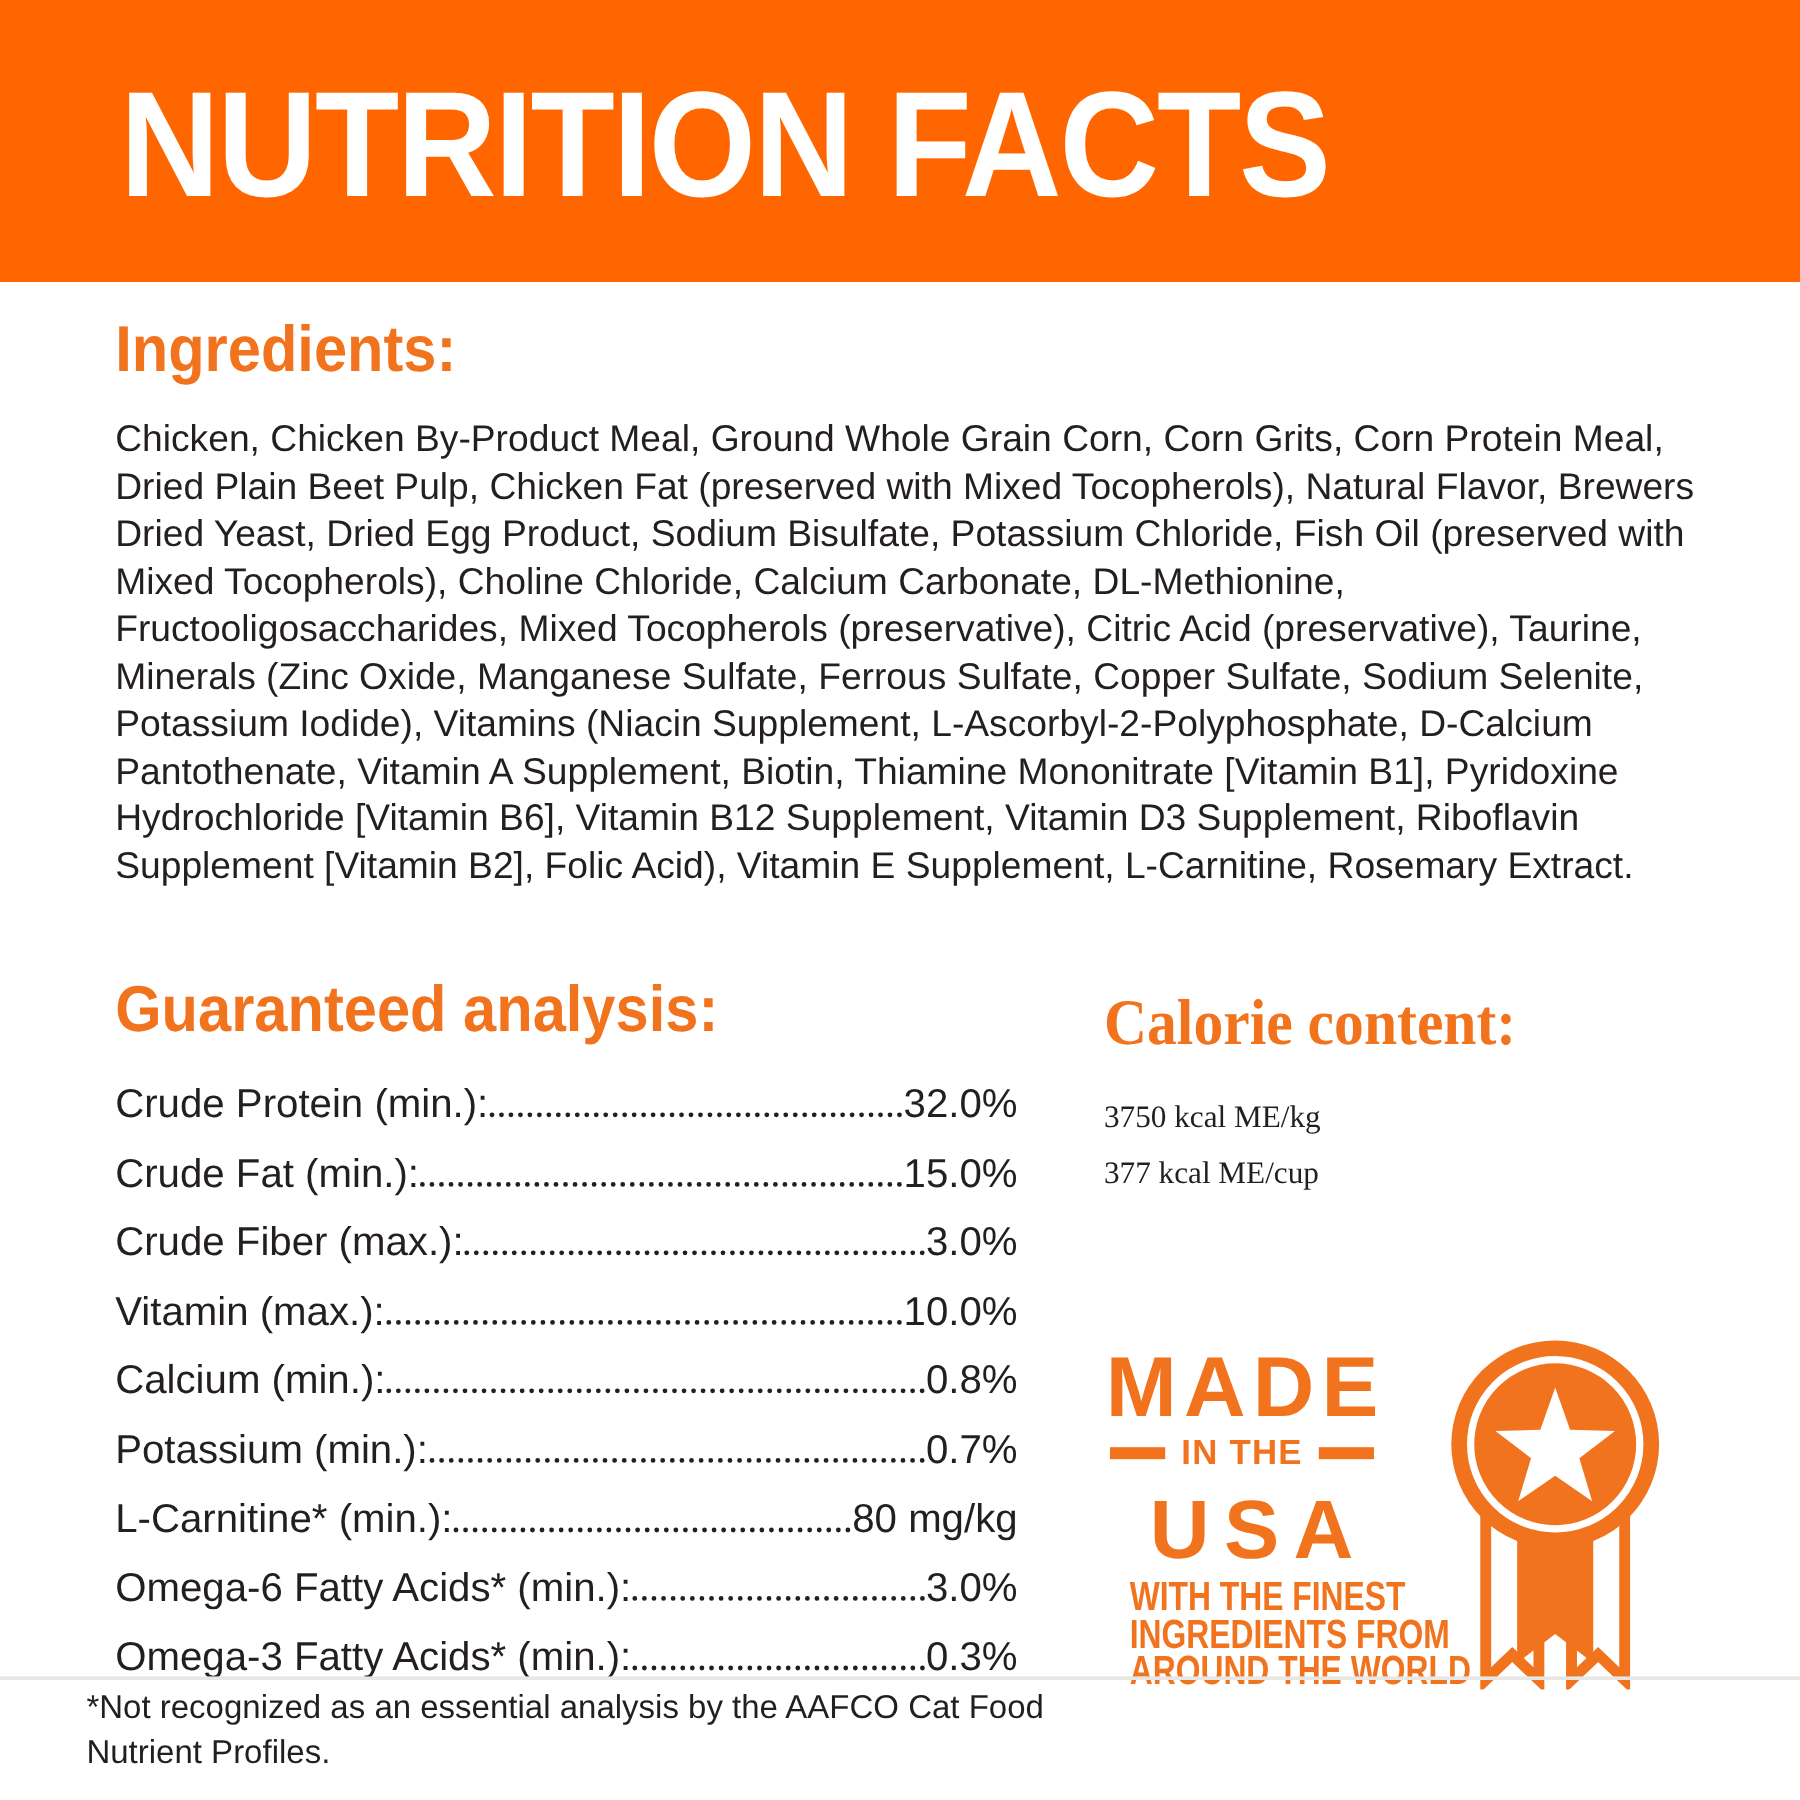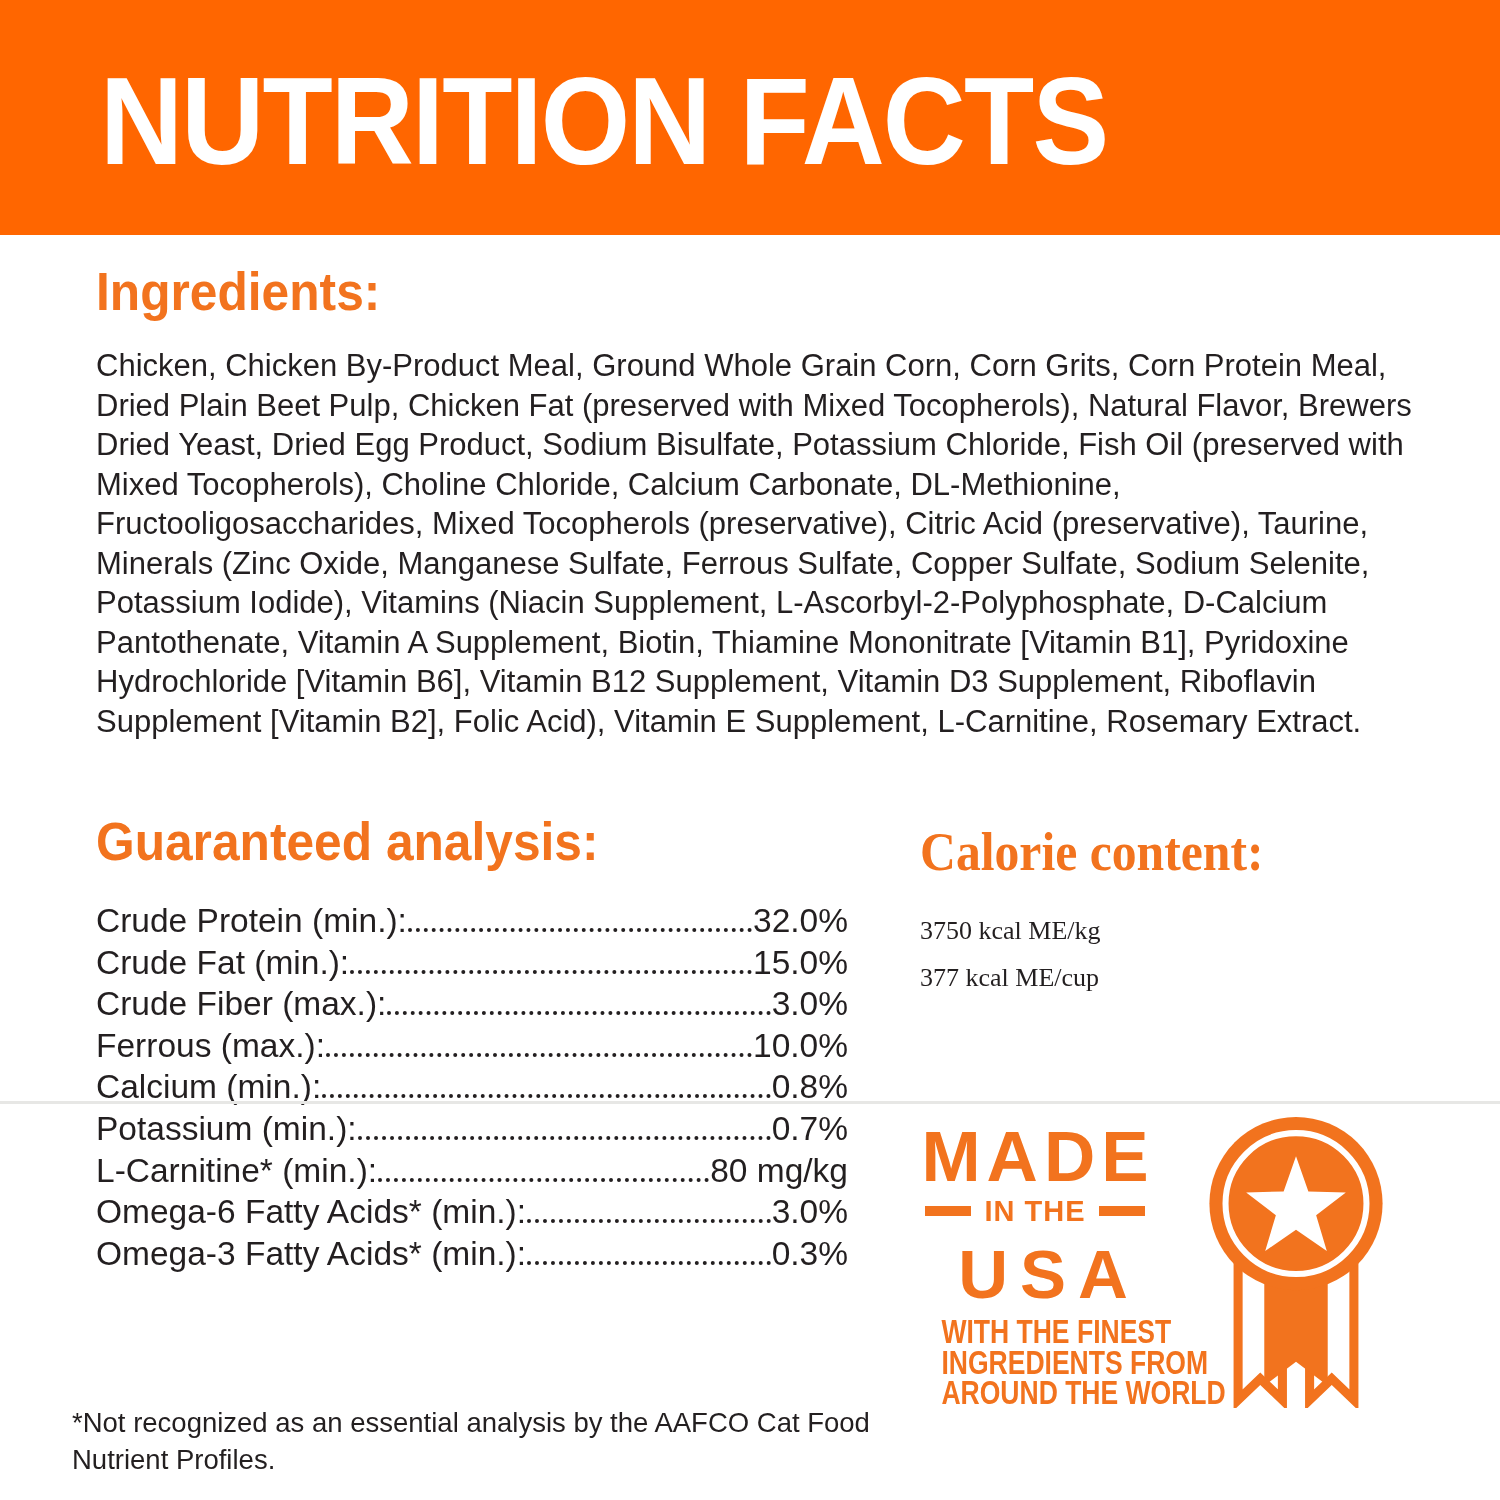--- a/index.html
+++ b/index.html
@@ -4,21 +4,21 @@
 <style>
   html, body { margin: 0; padding: 0; }
   body {
     width: 1500px; height: 1500px;
     background: #ffffff;
     position: relative;
     overflow: hidden;
     font-family: "Liberation Sans", sans-serif;
     color: var(--text-dark, #231f20);
   }
-  .page { position: relative; width: 1500px; height: 1104px; }
+  .page { position: relative; width: 1500px; height: 1400px; }
 
   
   .banner {
     position: absolute; top: 0; left: 0;
     width: 1500px; height: 235px;
     background: var(--banner-orange, #ff6600);
   }
   .banner h1 {
     position: absolute; left: 100px; top: 58px;
     margin: 0;
@@ -49,20 +49,21 @@
     color: var(--text-dark, #231f20);
   }
 
   
   .analysis { position: absolute; left: 96px; top: 812px; width: 752px; }
   .ga-list { margin-top: 30px; }
   .ga-row {
     display: flex; align-items: baseline;
     font-size: 33.5px; line-height: 41.6px;
     white-space: nowrap;
+    margin-top: 16px;
   }
   .ga-dots {
     flex: 1 1 auto;
     border-bottom: 4px dotted var(--text-dark, #231f20);
     margin: 0 1px 7px 1px;
     min-width: 12px;
   }
   .ga-value { flex: 0 0 auto; }
 
   
@@ -135,21 +136,21 @@
         <span class="ga-label">Crude Fat (min.):</span>
         <span class="ga-dots"></span>
         <span class="ga-value">15.0%</span>
       </div>
       <div class="ga-row">
         <span class="ga-label">Crude Fiber (max.):</span>
         <span class="ga-dots"></span>
         <span class="ga-value">3.0%</span>
       </div>
       <div class="ga-row">
-        <span class="ga-label">Ferrous (max.):</span>
+        <span class="ga-label">Vitamin (max.):</span>
         <span class="ga-dots"></span>
         <span class="ga-value">10.0%</span>
       </div>
       <div class="ga-row">
         <span class="ga-label">Calcium (min.):</span>
         <span class="ga-dots"></span>
         <span class="ga-value">0.8%</span>
       </div>
       <div class="ga-row">
         <span class="ga-label">Potassium (min.):</span>

